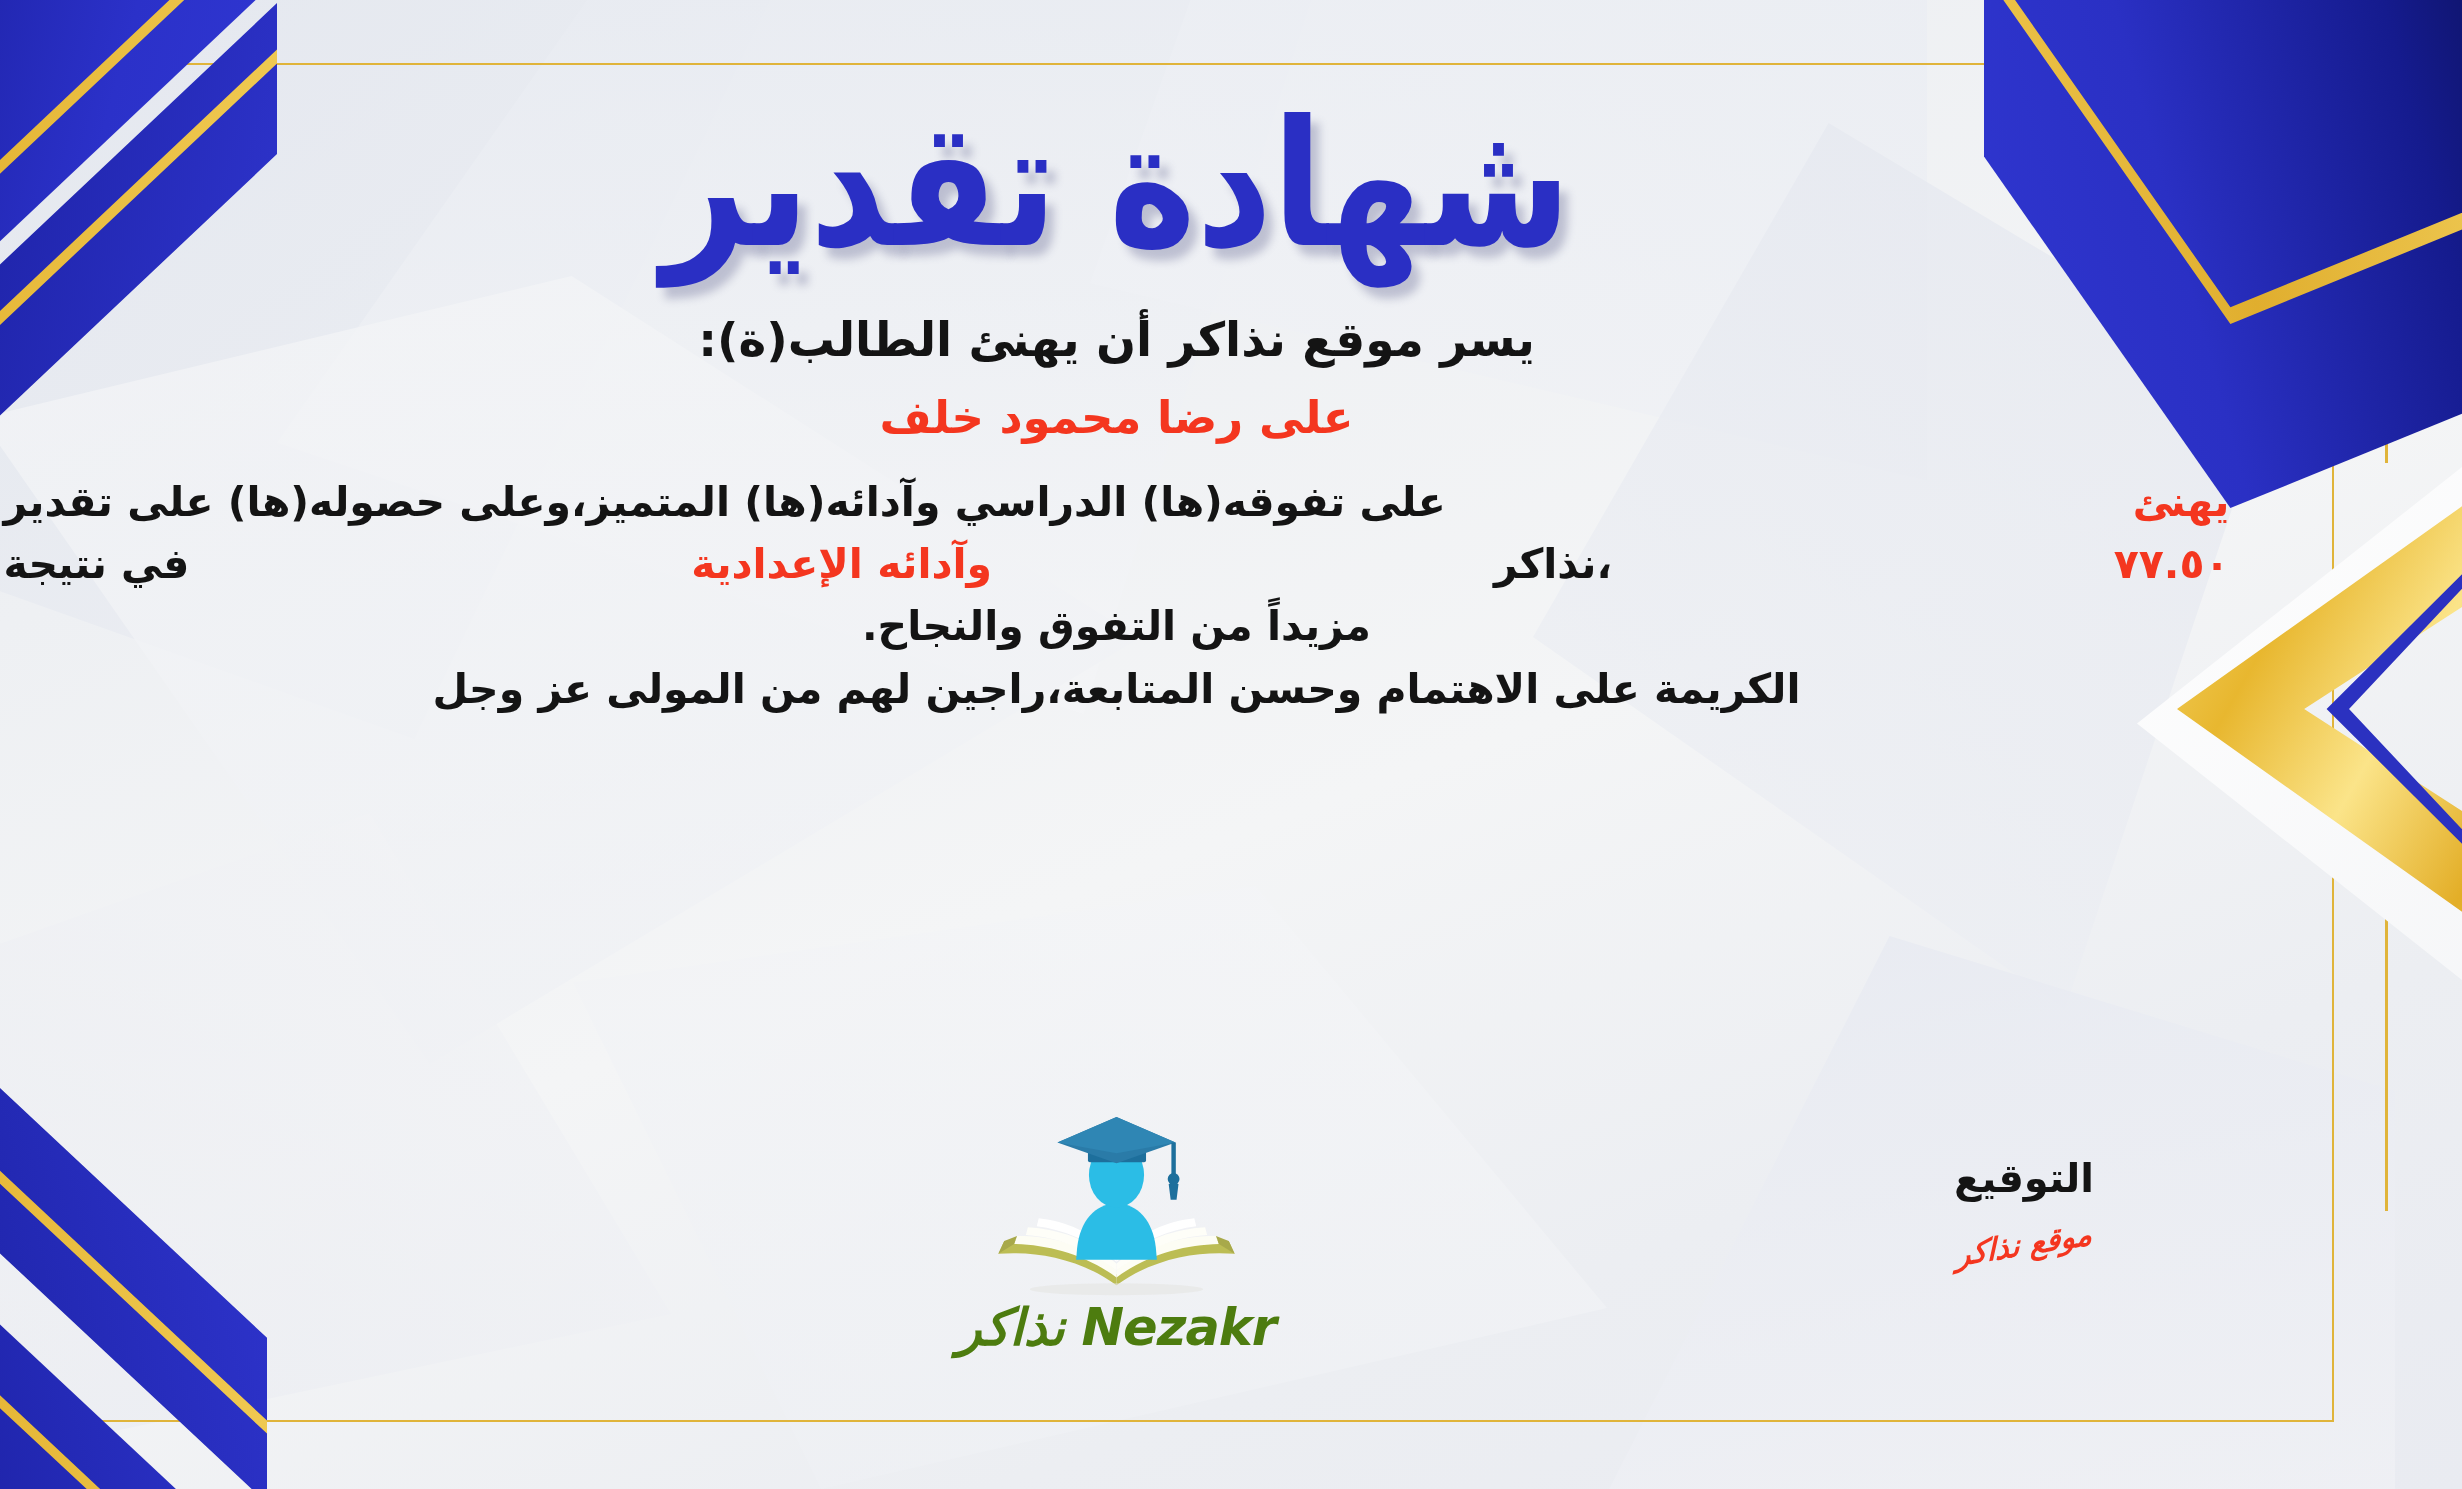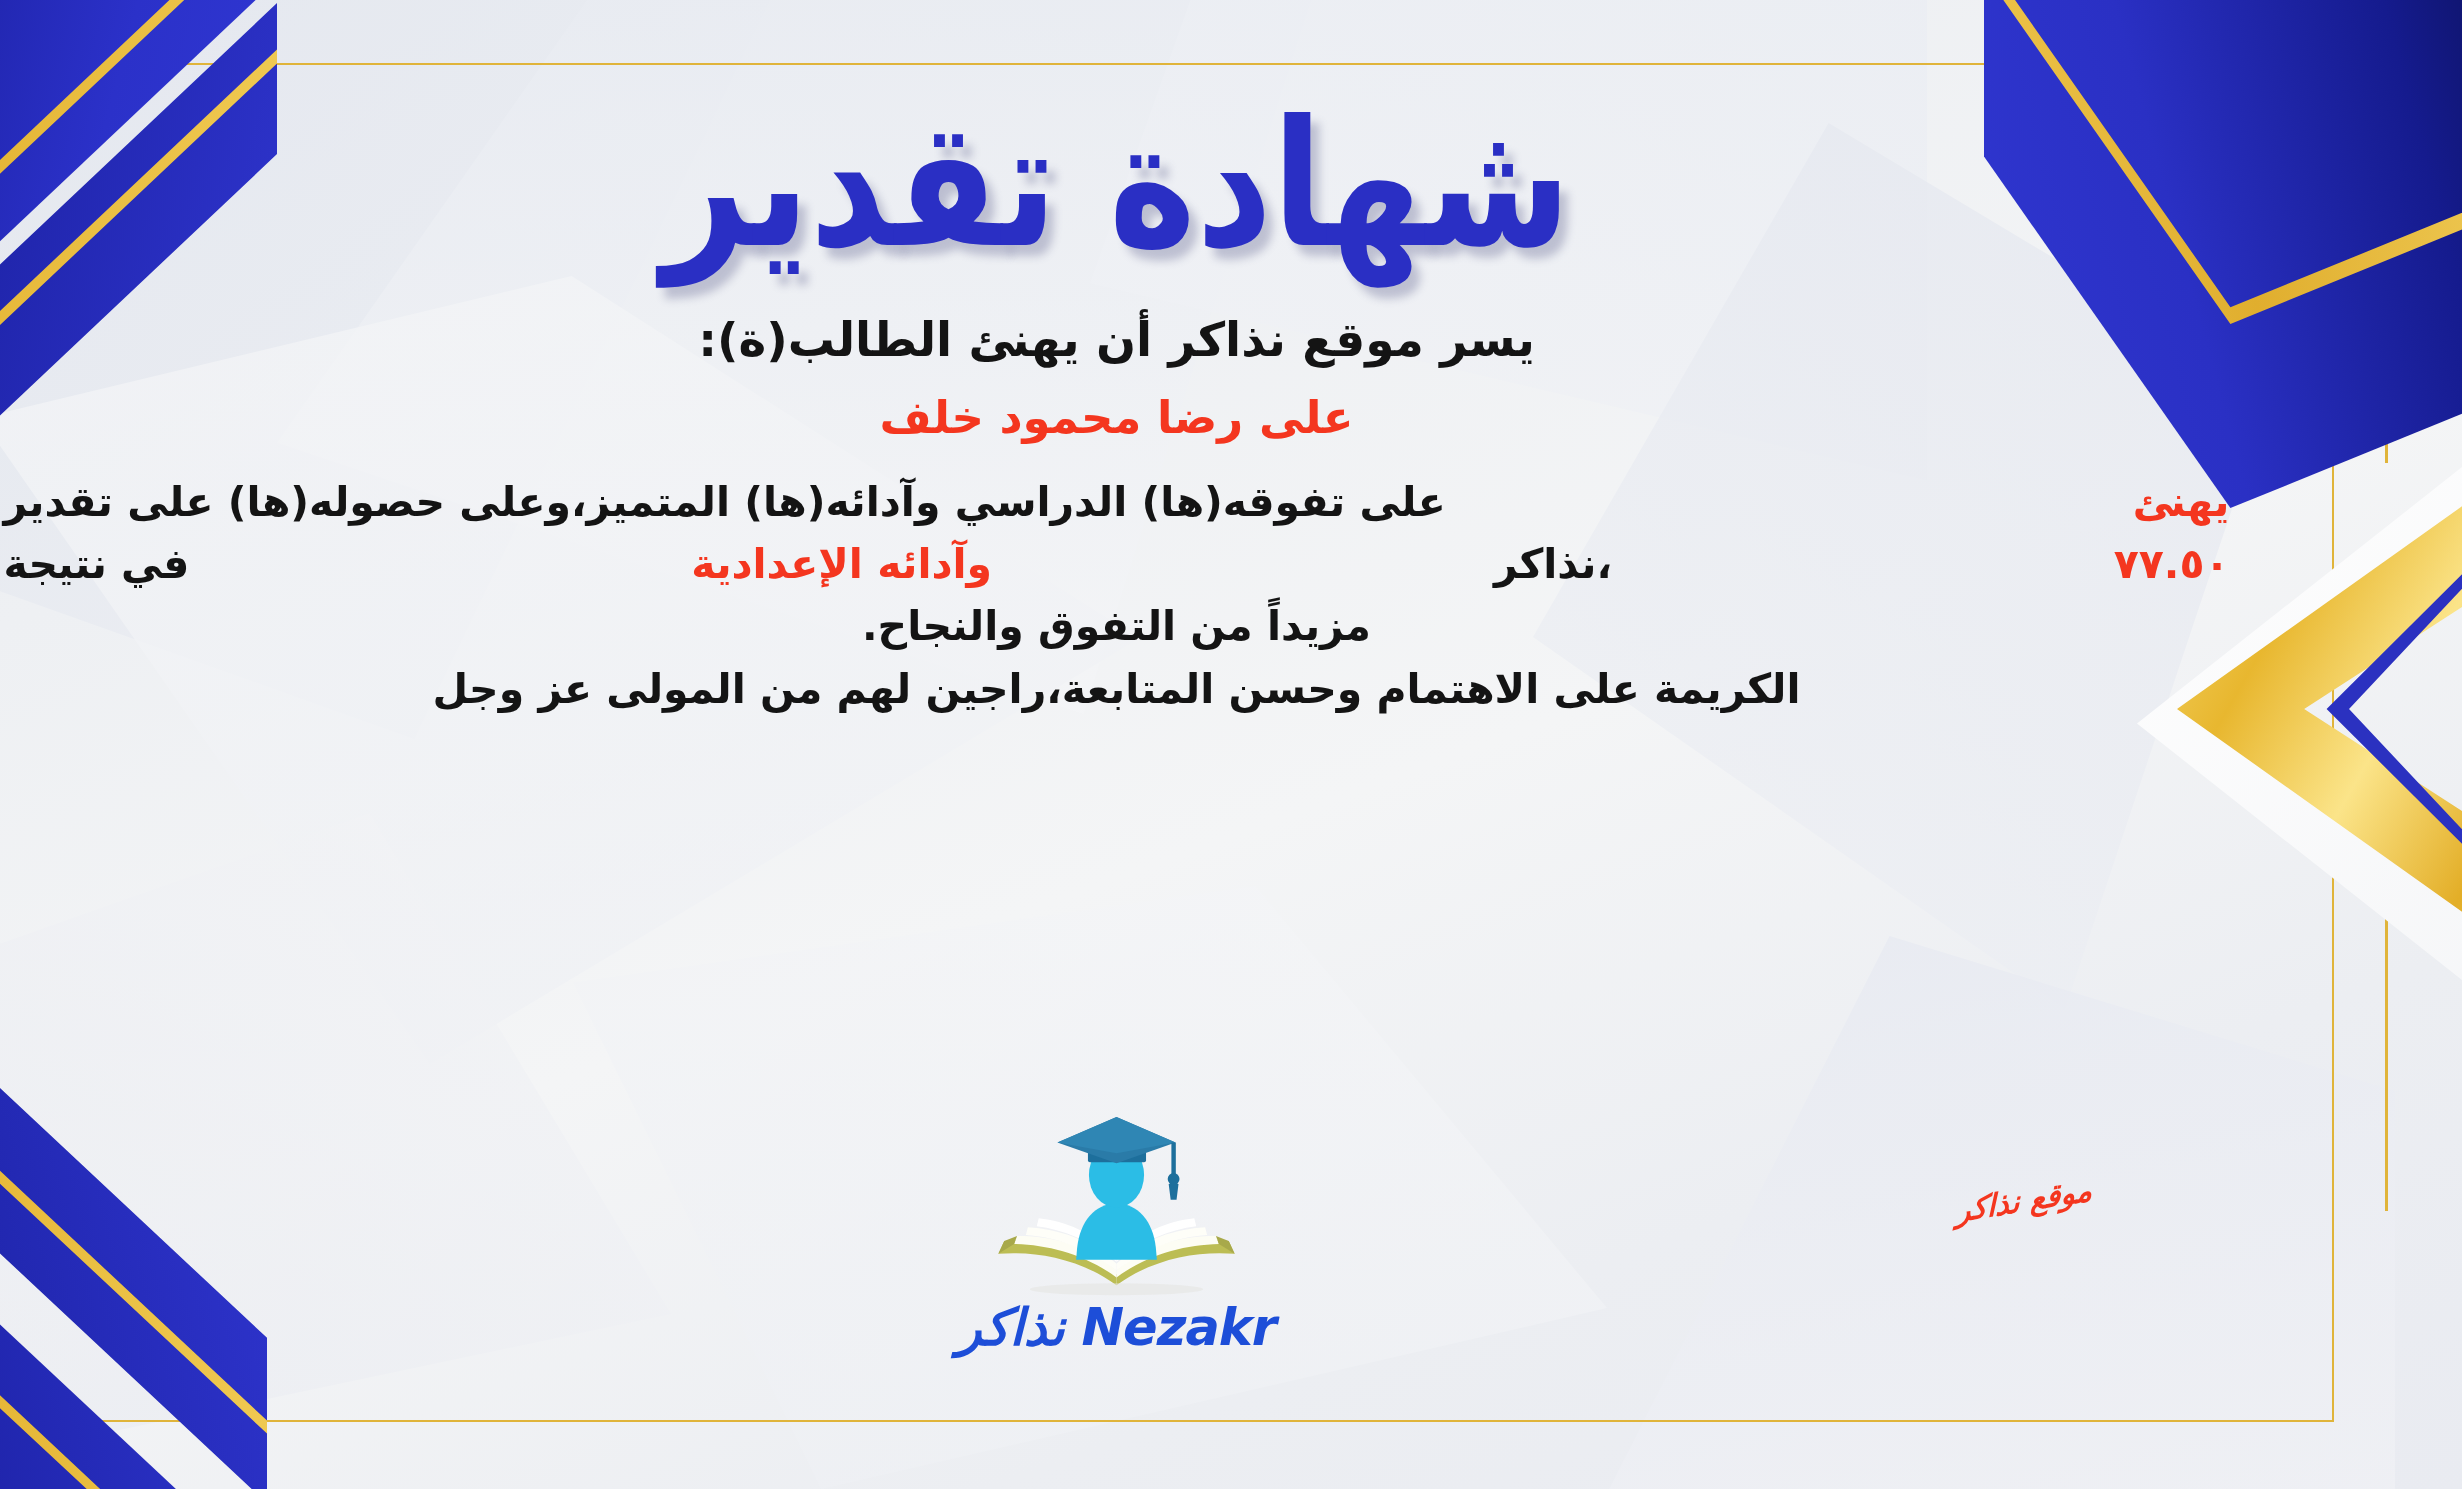--- a/index.html
+++ b/index.html
@@ -244,21 +244,21 @@
     transform: translateX(-50%);
     top: 4.9px;
     width: 443px;
     text-align: center;
   }
   .logo-art { width: 276px; height: 192px; margin: 0 auto; display: block; }
   .logo-word {
     margin-top: -2px;
     font-size: 51px;
     font-weight: 700;
-    color: #1d4ed8;
+    color: #4d7c0f;
     letter-spacing: -1px;
     line-height: 1;
     font-style: italic;
   }
 </style>
 </head>
 <body>
 
 <div id="cert">
 
@@ -326,20 +326,21 @@
 
       <span class="body-line">مزيداً من التفوق والنجاح.</span>
 
       <span class="body-line">الكريمة على الاهتمام وحسن المتابعة،راجين لهم من المولى عز وجل</span>
 
     </div>
 
     <div class="footer">
 
       <div class="sig-block">
+        <div class="sig-label">التوقيع</div>
         <div class="sig-mark">موقع نذاكر</div>
       </div>
 
       <div class="logo-block">
         <svg class="logo-art" viewBox="0 0 560 390">
 
           <g>
             <path d="M280 330 C200 268 120 256 52 262 L40 288 C112 282 204 296 280 352 Z" fill="#bcbd54"></path>
             <path d="M280 330 C360 268 440 256 508 262 L520 288 C448 282 356 296 280 352 Z" fill="#bcbd54"></path>
             <path d="M280 322 C212 266 146 252 78 252 L72 268 C142 270 214 288 280 336 Z" fill="#fdfdf4"></path>

